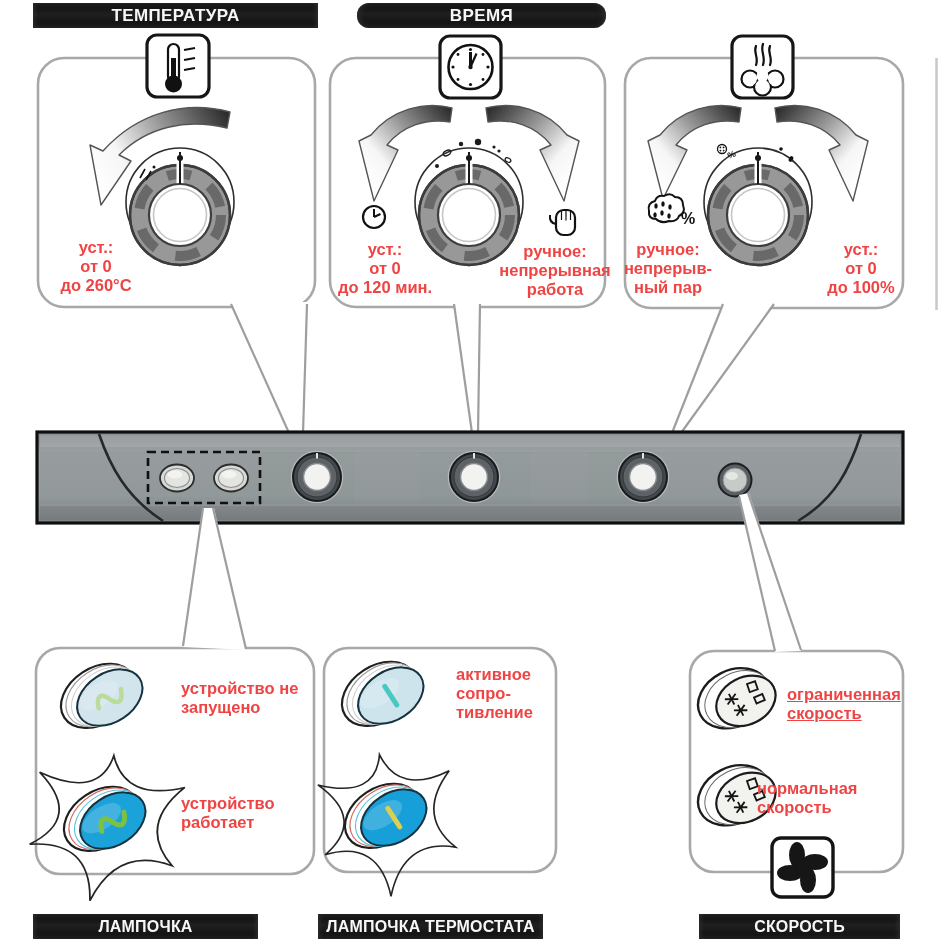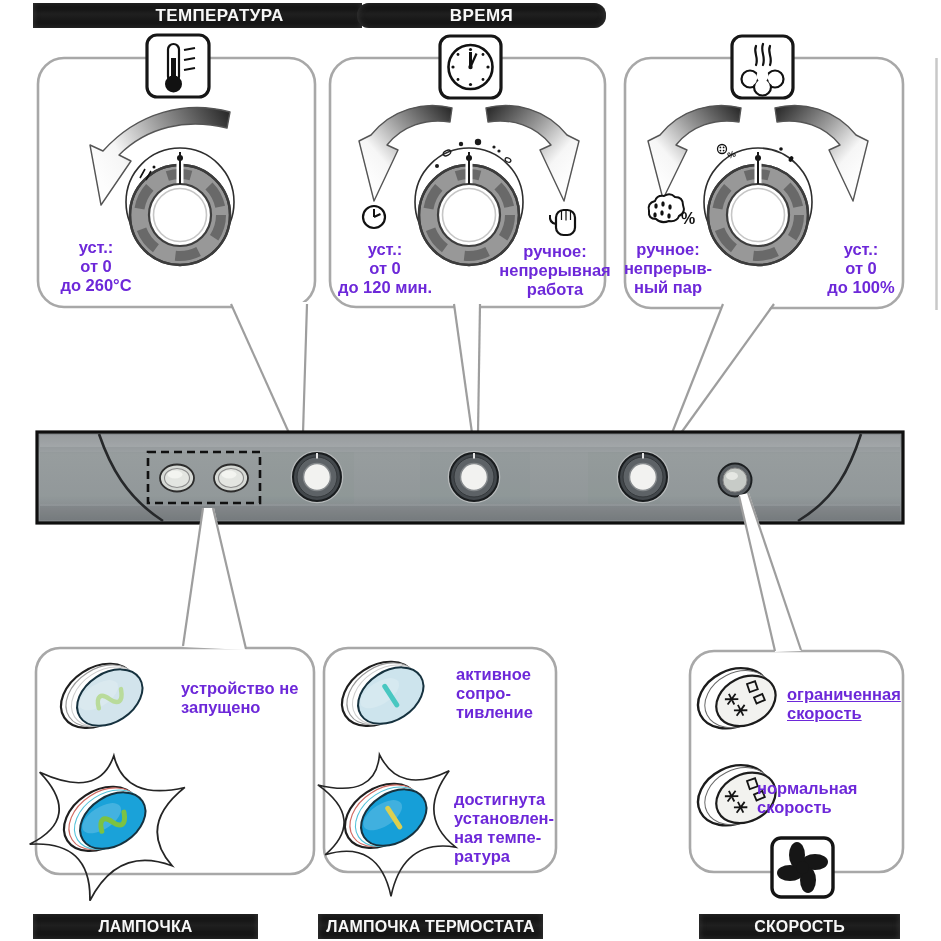--- a/index.html
+++ b/index.html
@@ -8,21 +8,21 @@
   svg{position:absolute;left:0;top:0;}
   .bar{
     position:absolute;height:25px;line-height:25px;
     background:linear-gradient(180deg,#0c0c0c,#1f1f1f 45%,#0e0e0e);
     color:#f7f7f7;font-weight:bold;font-size:17px;text-align:center;
     letter-spacing:.4px;box-shadow:inset 0 0 6px #3a3a3a;
   }
   .bar.small{font-size:16px;letter-spacing:.2px;}
   .lbl{
     position:absolute;font-weight:bold;font-size:16.5px;line-height:19px;
-    color:#6d28d9;white-space:pre-line;
+    color:#ef4444;white-space:pre-line;
   }
   .ctr{text-align:center;}
 </style>
 </head>
 <body>
 
 <div id="canvas">
 
 <svg width="941" height="941" viewBox="0 0 941 941">
   <defs>
@@ -303,21 +303,21 @@
     <g fill="#161616">
       <ellipse cx="815" cy="862" rx="13" ry="8" transform="rotate(0 802.5 867.5)"></ellipse>
       <ellipse cx="815" cy="862" rx="13" ry="8" transform="rotate(90 802.5 867.5)"></ellipse>
       <ellipse cx="815" cy="862" rx="13" ry="8" transform="rotate(180 802.5 867.5)"></ellipse>
       <ellipse cx="815" cy="862" rx="13" ry="8" transform="rotate(270 802.5 867.5)"></ellipse>
       <circle cx="802.5" cy="867.5" r="6.5"></circle>
     </g>
   </g>
 </svg>
 
-<div class="bar" style="left:33px;top:3px;width:285px;padding-left:44px;">ТЕМПЕРАТУРА</div>
+<div class="bar" style="left:33px;top:3px;width:285px;">ТЕМПЕРАТУРА</div>
 <div class="bar" style="left:357px;top:3px;width:249px;border-radius:12px;">ВРЕМЯ</div>
 <div class="bar small" style="left:33px;top:914px;width:225px;">ЛАМПОЧКА РЕЖ.ОЖИДАНИЯ</div>
 <div class="bar small" style="left:318px;top:914px;width:225px;">ЛАМПОЧКА ТЕРМОСТАТА</div>
 <div class="bar small" style="left:699px;top:914px;width:201px;">СКОРОСТЬ ВЕНТИЛЯТОРА</div>
 
 <div class="lbl ctr" style="left:40px;top:238px;width:112px;">уст.:
 от 0
 до 260°C</div>
 <div class="lbl ctr" style="left:333px;top:240px;width:104px;">уст.:
 от 0
@@ -326,25 +326,23 @@
 непрерывная
 работа</div>
 <div class="lbl ctr" style="left:611px;top:240px;width:114px;">ручное:
 непрерыв-
 ный пар</div>
 <div class="lbl ctr" style="left:808px;top:240px;width:106px;">уст.:
 от 0
 до 100%</div>
 <div class="lbl" style="left:181px;top:679px;width:135px;">устройство не
 запущено</div>
+<div class="lbl" style="left:181px;top:794px;width:120px;">устройство
+работает</div>
 <div class="lbl" style="left:456px;top:665px;width:100px;">активное
 сопро-
 тивление</div>
-<div class="lbl" style="left:454px;top:790px;width:108px;">достигнута
-установлен-
-ная темпе-
-ратура</div>
 <div class="lbl" style="left:787px;top:685px;width:116px;text-decoration:underline;">ограниченная
 скорость</div>
 <div class="lbl" style="left:757px;top:779px;width:112px;">нормальная
 скорость</div>
 
 </div>
 
 </body></html>

